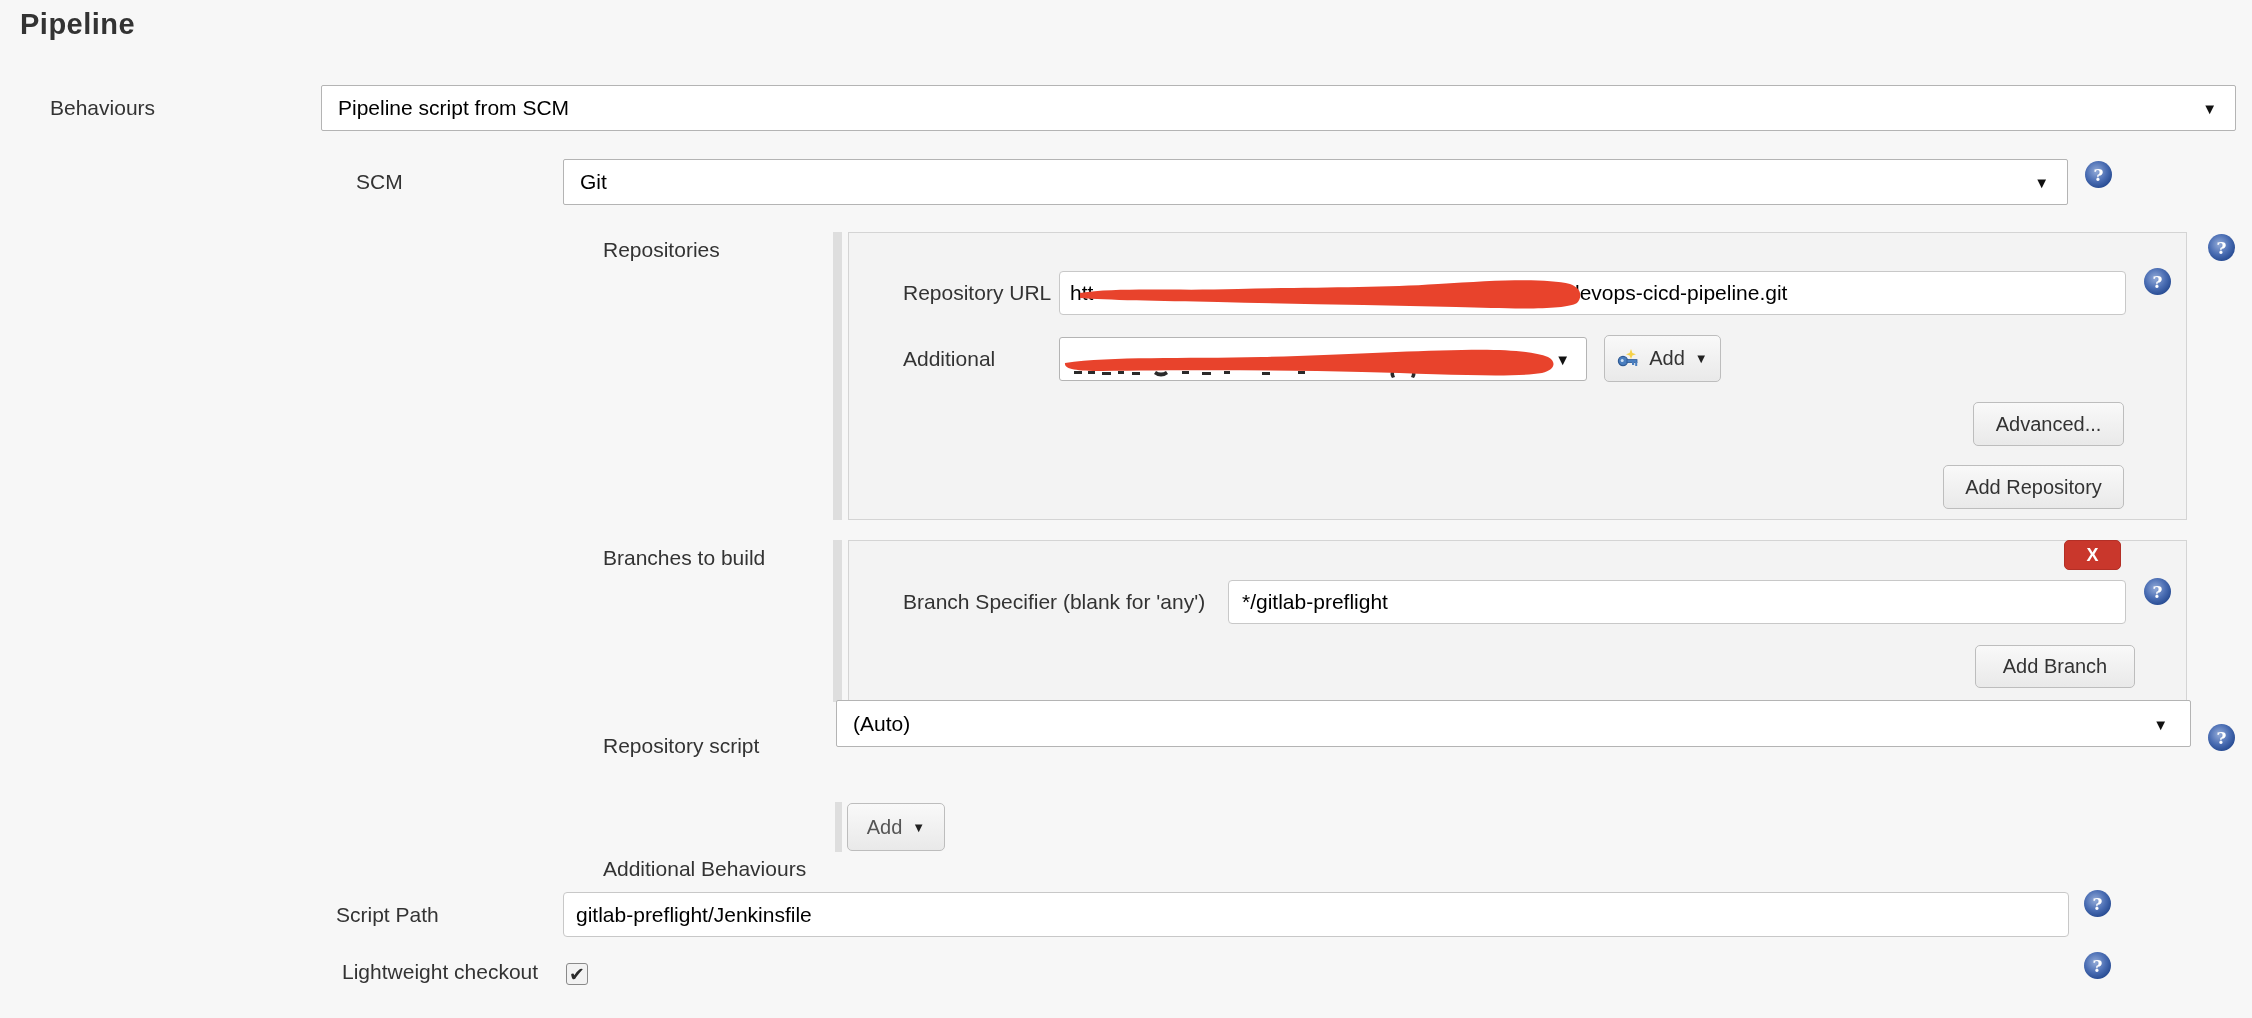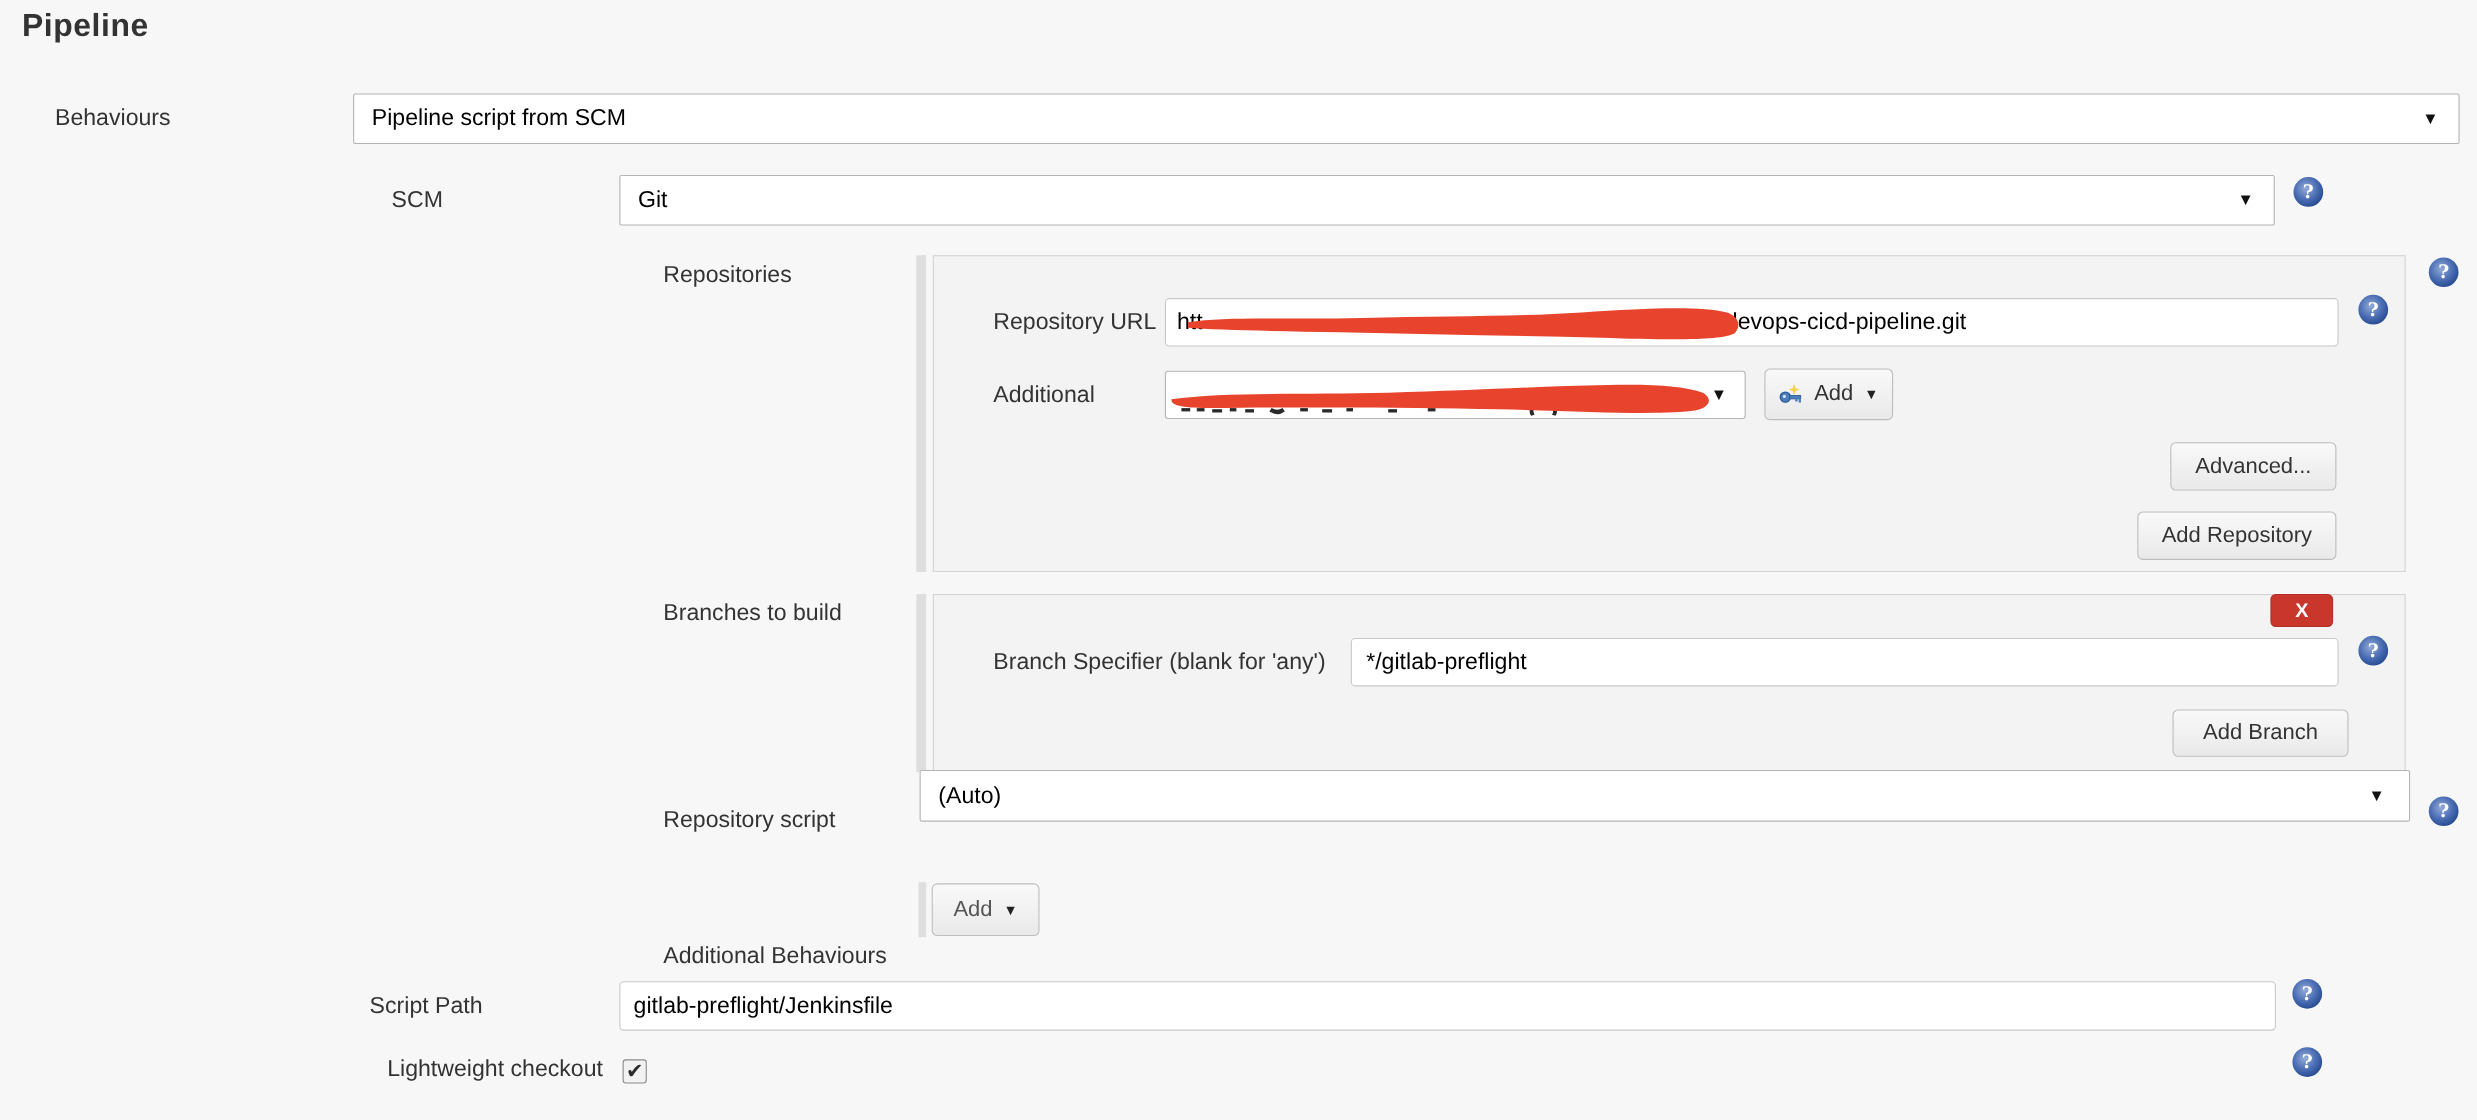--- a/index.html
+++ b/index.html
@@ -162,19 +162,19 @@
     <span class="addlabel">Add</span>
     <span class="caret">▼</span>
   </div>
 
   <div class="abs lbl" style="left:336px; top:892px; height:45px; line-height:45px;">Script Path</div>
   <div class="tinput" style="left:563px; top:892px; width:1506px; height:45px;">
     <span>gitlab-preflight/Jenkinsfile</span>
   </div>
   <div class="help" style="left:2084px; top:890px;">?</div>
 
-  <div class="abs lbl" style="left:352px; top:955px; height:34px; line-height:34px;">Lightweight checkout</div>
+  <div class="abs lbl" style="left:342px; top:955px; height:34px; line-height:34px;">Lightweight checkout</div>
   <div class="checkbox" style="left:566px; top:963px;">
     <span>✔</span>
   </div>
   <div class="help" style="left:2084px; top:952px;">?</div>
 
 </div>
 
 </body></html>

